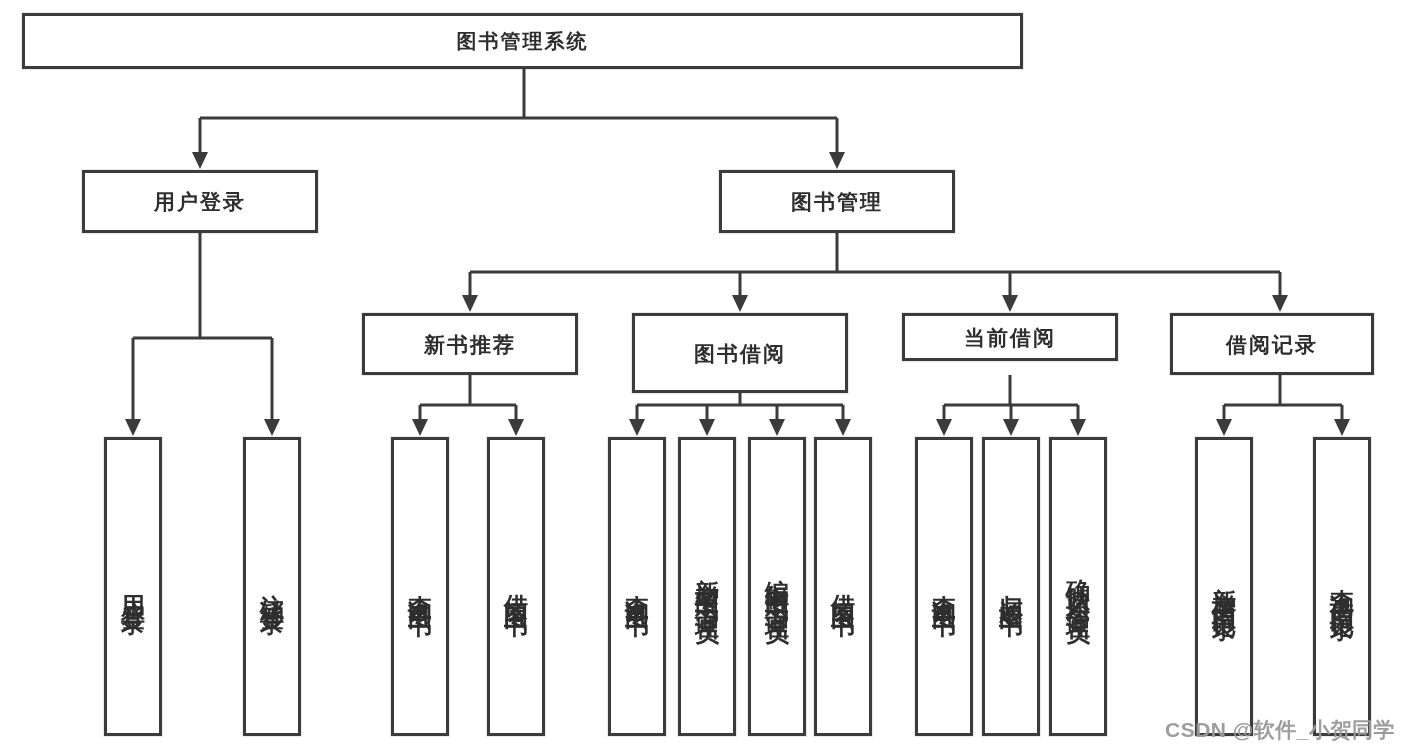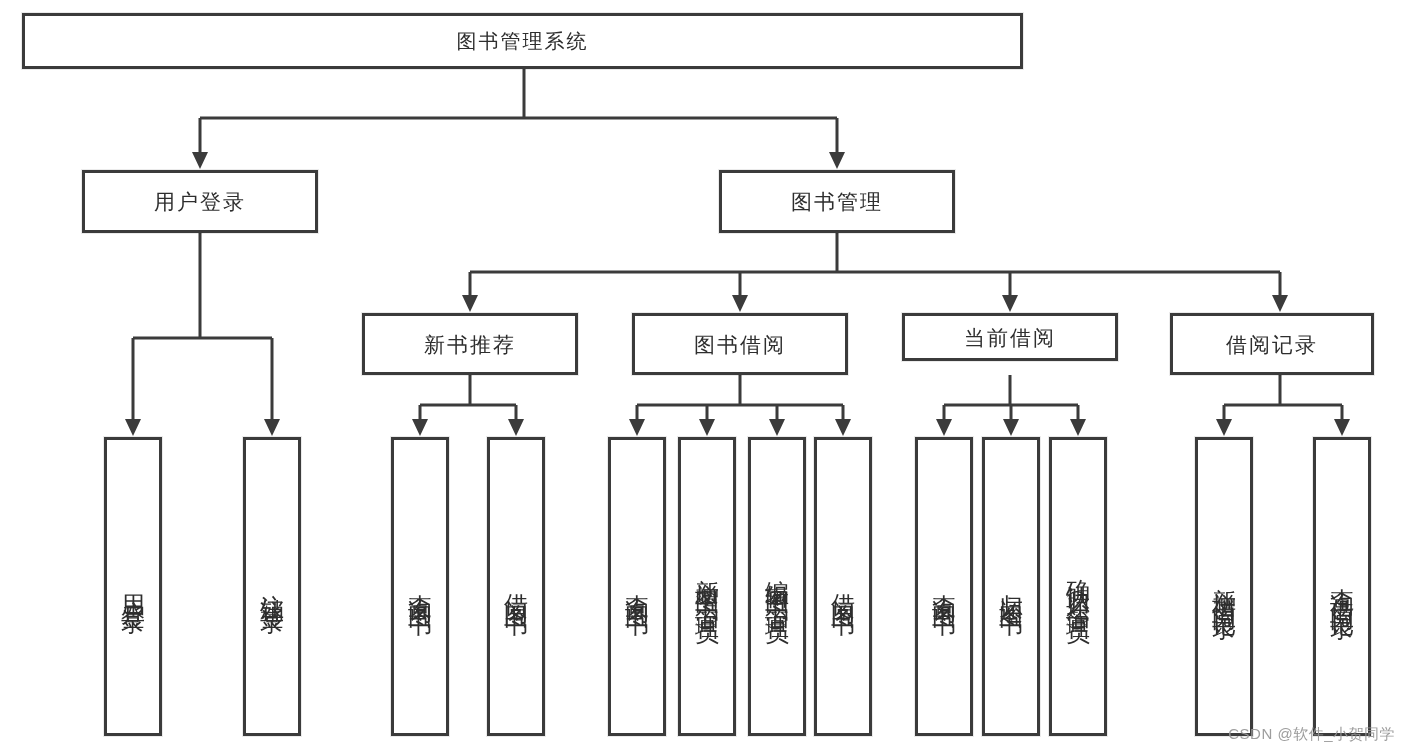--- a/index.html
+++ b/index.html
@@ -7,20 +7,21 @@
     --text:#2e2e2e;
     --fill:#ffffff;
   }
   html,body{margin:0;padding:0;background:#ffffff;}
   .stage{
     position:relative;
     width:1405px;height:747px;
     background:#ffffff;
     font-family:"Liberation Sans","DejaVu Sans",sans-serif;
     overflow:hidden;
+    font-weight:bold;
   }
   .wires{position:absolute;left:0;top:0;width:1405px;height:747px;}
   .wires path.ln{stroke:var(--line);stroke-width:3;fill:none;}
   .wires path.ar{fill:var(--line);stroke:none;}
   .box{
     position:absolute;
     box-sizing:border-box;
     background:var(--fill);
     border:3px solid var(--line);
     display:flex;align-items:center;justify-content:center;
@@ -34,21 +35,21 @@
     writing-mode:vertical-rl;
     text-orientation:mixed;
     font-size:24px;
     letter-spacing:6px;
     line-height:1;
     white-space:nowrap;
   }
   .watermark{
     position:absolute;
     right:10px;bottom:3px;
-    font-size:15px;
+    font-size:21px;
     color:rgba(152,152,152,0.95);
     letter-spacing:0.5px;
     z-index:5;
     pointer-events:none;
   }
 </style>
 </head>
 <body>
 
 <div class="stage">
@@ -84,21 +85,21 @@
   <div class="box h" style="left:82px;top:170px;width:236px;height:63px;">
     <span>用户登录</span>
   </div>
   <div class="box h" style="left:719px;top:170px;width:236px;height:63px;align-items:center;">
     <span>图书管理</span>
   </div>
 
   <div class="box h" style="left:362px;top:313px;width:216px;height:62px;">
     <span>新书推荐</span>
   </div>
-  <div class="box h" style="left:632px;top:313px;width:216px;height:62px;">
+  <div class="box h" style="left:632px;top:313px;width:216px;height:80px;">
     <span>图书借阅</span>
   </div>
   <div class="box h" style="left:902px;top:313px;width:216px;height:48px;">
     <span>当前借阅</span>
   </div>
   <div class="box h" style="left:1170px;top:313px;width:204px;height:62px;">
     <span>借阅记录</span>
   </div>
 
   <div class="box leaf" style="left:104px;top:437px;width:58px;height:299px;">

